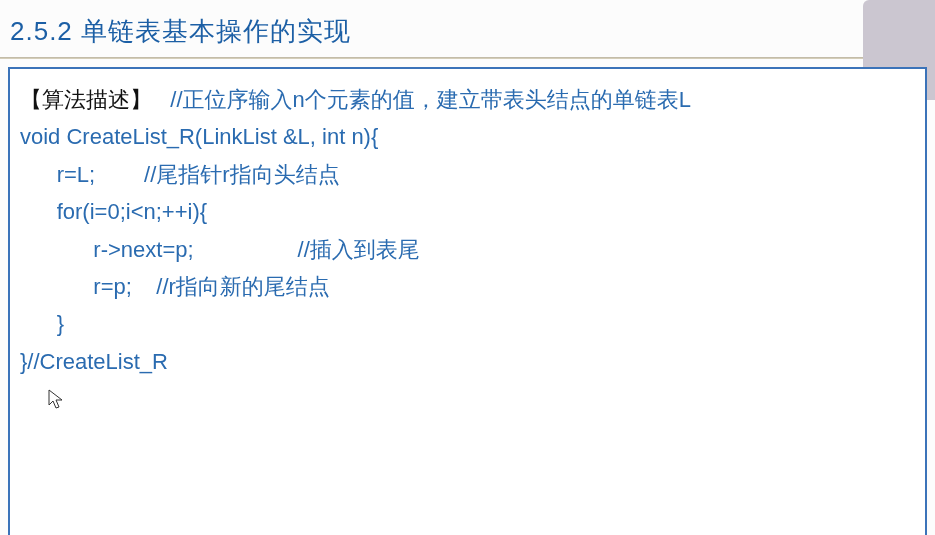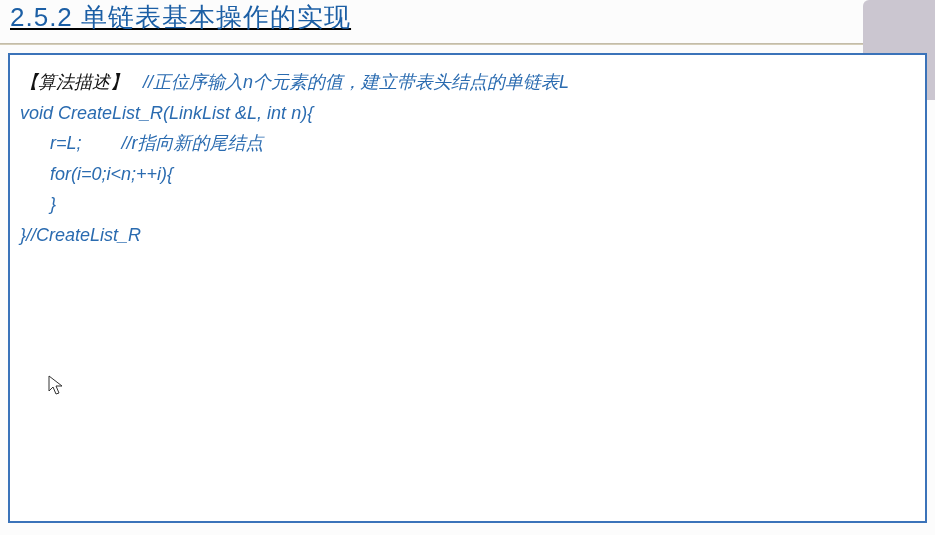--- a/index.html
+++ b/index.html
@@ -6,23 +6,22 @@
     body {
       width: 935px;
       height: 535px;
       background: #fcfcfc;
       font-family: "Microsoft YaHei", "SimSun", Arial, sans-serif;
       position: relative;
       overflow: hidden;
     }
     .heading-bar {
       width: 100%;
-      padding: 0 10px 10px 10px;
+      padding: 14px 10px 10px 10px;
       position: relative;
-      text-decoration: underline;
     }
     .heading {
       font-size: 26px;
       color: #1c5fa5;
       font-weight: 400;
       letter-spacing: 1px;
     }
     .heading-underline {
       position: absolute;
       bottom: 0;
@@ -44,26 +43,25 @@
     }
     .code-panel {
       margin: 8px 8px 0 8px;
       border: 2px solid #3b73b9;
       background: #ffffff;
       padding: 12px 10px 8px 10px;
       height: 470px;
       position: relative;
     }
     .line {
-      font-size: 18px;
+      font-size: 22px;
       color: #2a6bb0;
       line-height: 1.7;
       white-space: pre;
       font-family: "Microsoft YaHei", "SimSun", Arial, sans-serif;
-      font-style: italic;
     }
     .line .blk {
       color: #111;
     }
     .cursor {
       position: absolute;
       left: 38px;
       top: 320px;
       width: 16px;
       height: 22px;
@@ -77,22 +75,24 @@
 <div class="heading-bar">
   <div class="heading">2.5.2 单链表基本操作的实现</div>
   <div class="heading-underline"></div>
 </div>
 
 <div class="corner-block"></div>
 
 <div class="code-panel">
   <div class="line"><span class="blk">【算法描述】</span><span>   //正位序输入n个元素的值，建立带表头结点的单链表L</span></div>
   <div class="line">void CreateList_R(LinkList &amp;L, int n){</div>
-  <div class="line">      r=L;        //r指向新的尾结点</div>
+  <div class="line">      r=L;        //尾指针r指向头结点</div>
   <div class="line">      for(i=0;i&lt;n;++i){</div>
+  <div class="line">            r-&gt;next=p;                 //插入到表尾</div>
+  <div class="line">            r=p;    //r指向新的尾结点</div>
   <div class="line">      }</div>
   <div class="line">}//CreateList_R</div>
 
   <div class="cursor">
     <svg viewBox="0 0 16 22">
       <path d="M1 1 L1 16 L5 12 L8 19 L11 18 L8 11 L14 11 Z" fill="#ffffff" stroke="#333" stroke-width="1"></path>
     </svg>
   </div>
 </div>
 

